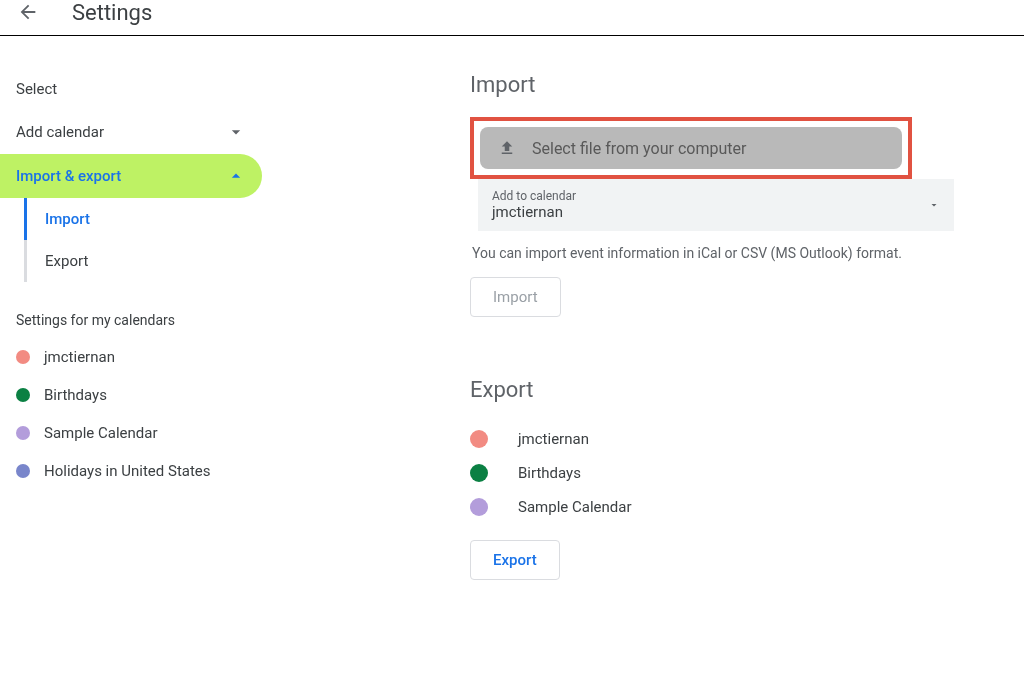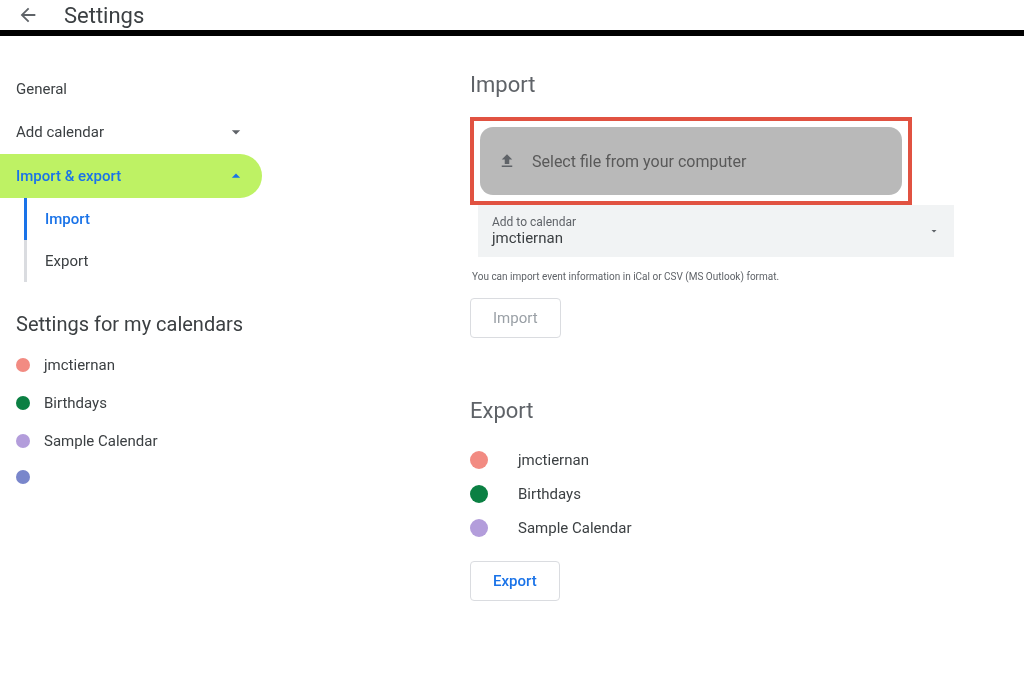--- a/index.html
+++ b/index.html
@@ -6,24 +6,25 @@
   body {
     font-family: 'Google Sans', Roboto, Arial, sans-serif;
     background: #fff;
     color: #3c4043;
     width: 1024px;
     height: 687px;
     overflow: hidden;
   }
   .header {
     display: flex;
-    align-items: center;
+    align-items: flex-start;
     padding: 0 16px;
     height: 36px;
-    border-bottom: 6px solid #000000;
+    border-bottom: 1px solid #000000;
+    gap: 8px;
   }
   .back-arrow {
     width: 24px; height: 24px;
     margin-right: 24px;
     cursor: pointer;
     display: flex; align-items: center; justify-content: center;
   }
   .header-title {
     font-size: 22px;
     color: #3c4043;
@@ -69,21 +70,21 @@
     color: #1a73e8;
     font-weight: 500;
     border-left: 3px solid #1a73e8;
   }
   .sidebar-sub-item.inactive {
     color: #3c4043;
     border-left: 3px solid #dadce0;
   }
   .sidebar-section-label {
     padding: 30px 16px 10px 16px;
-    font-size: 20px;
+    font-size: 14px;
     color: #3c4043;
     font-weight: 400;
   }
   .sidebar-cal-item {
     padding: 10px 16px;
     font-size: 15px;
     color: #3c4043;
     cursor: pointer;
     display: flex;
     align-items: center;
@@ -104,29 +105,29 @@
     margin-bottom: 20px;
   }
   .highlight-box {
     border: 4px solid #e15241;
     padding: 6px;
     margin-bottom: 0px;
     width: 442px;
   }
   .file-select-btn {
     background: #b9b9b9;
-    height: 68px;
+    height: 42px;
     display: flex;
     align-items: center;
     padding: 0 18px;
     cursor: pointer;
     color: #5f6368;
     font-size: 16px;
     gap: 16px;
-    border-radius: 13px;
+    border-radius: 8px;
   }
   .file-select-btn span.label {
     color: #595959;
   }
   .upload-icon {
     width: 18px; height: 18px;
   }
   .calendar-select {
     background: #f1f3f4;
     height: 52px;
@@ -148,21 +149,21 @@
     font-size: 15px;
     color: #3c4043;
   }
   .calendar-select .dropdown-icon {
     position: absolute;
     right: 14px;
     top: 50%;
     transform: translateY(-50%);
   }
   .helper-text {
-    font-size: 10px;
+    font-size: 14px;
     color: #5f6368;
     margin: 14px 0 0 2px;
   }
   .btn {
     display: inline-block;
     padding: 10px 22px;
     border: 1px solid #dadce0;
     border-radius: 4px;
     font-size: 15px;
     cursor: pointer;
@@ -200,21 +201,21 @@
     <svg width="22" height="22" viewBox="0 0 24 24" fill="#5f6368">
         <path d="M20 11H7.83l5.59-5.59L12 4l-8 8 8 8 1.41-1.41L7.83 13H20z"></path>
       </svg>
   </div>
   <div class="header-title">Settings</div>
 </div>
 
 <div class="content">
   <div class="sidebar">
     <div class="sidebar-item">
-      <span>General</span>
+      <span>Select</span>
     </div>
     <div class="sidebar-item expandable">
       <span>Add calendar</span>
       <svg width="20" height="20" viewBox="0 0 24 24" fill="#5f6368">
           <path d="M7 10l5 5 5-5z"></path>
         </svg>
     </div>
     <div class="sidebar-item expandable active">
       <span>Import &amp; export</span>
       <svg width="20" height="20" viewBox="0 0 24 24" fill="#1a73e8">
@@ -235,20 +236,21 @@
       <span class="cal-dot" style="background:#0b8043"></span>
       <span>Birthdays</span>
     </div>
     <div class="sidebar-cal-item">
       <span class="cal-dot" style="background:#b39ddb"></span>
       <span>Sample Calendar</span>
     </div>
 
     <div class="sidebar-cal-item">
       <span class="cal-dot" style="background:#7986cb"></span>
+      <span>Holidays in United States</span>
     </div>
   </div>
 
   <div class="main">
     <div class="import-section">
       <div class="section-title">Import</div>
 
       <div class="highlight-box">
         <div class="file-select-btn">
           <svg class="upload-icon" width="18" height="18" viewBox="0 0 24 24" fill="#5f6368">

